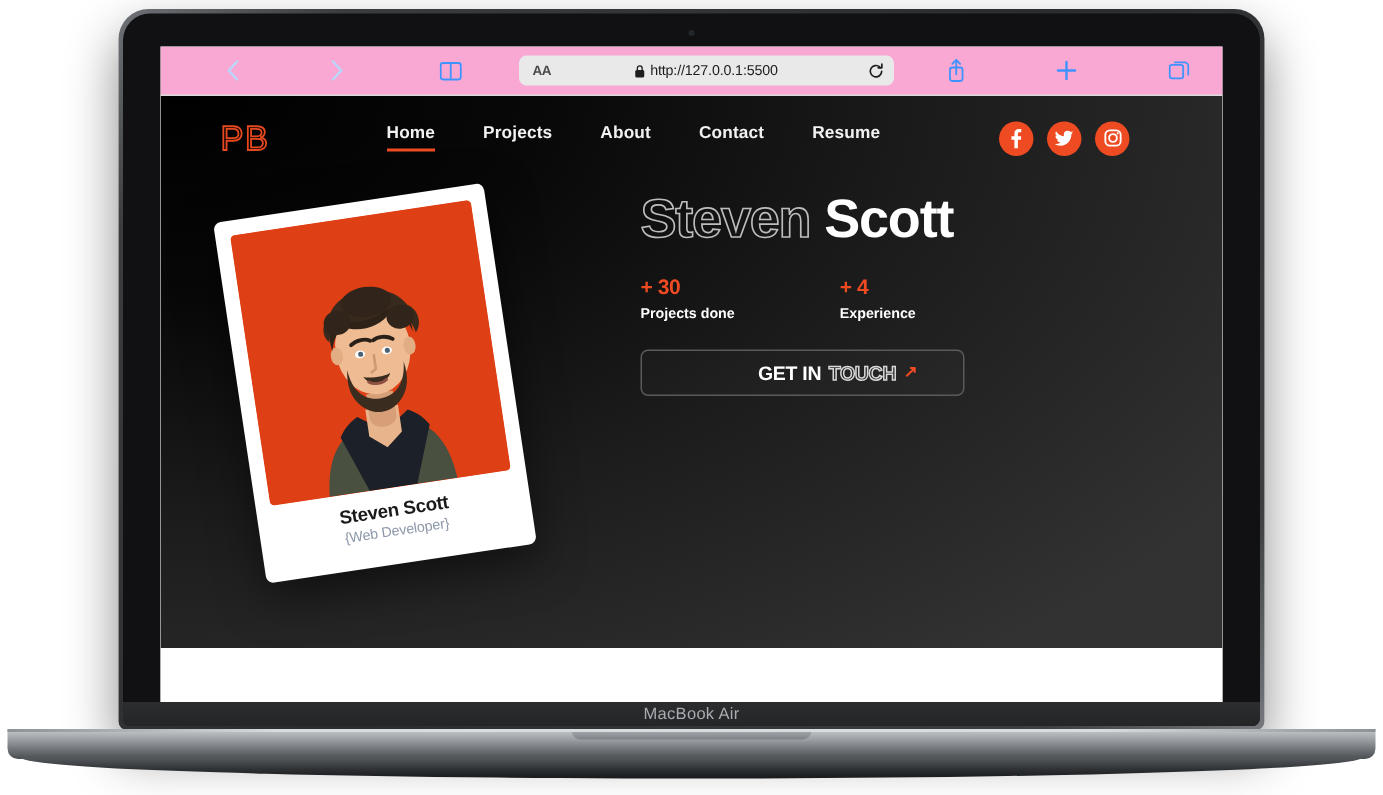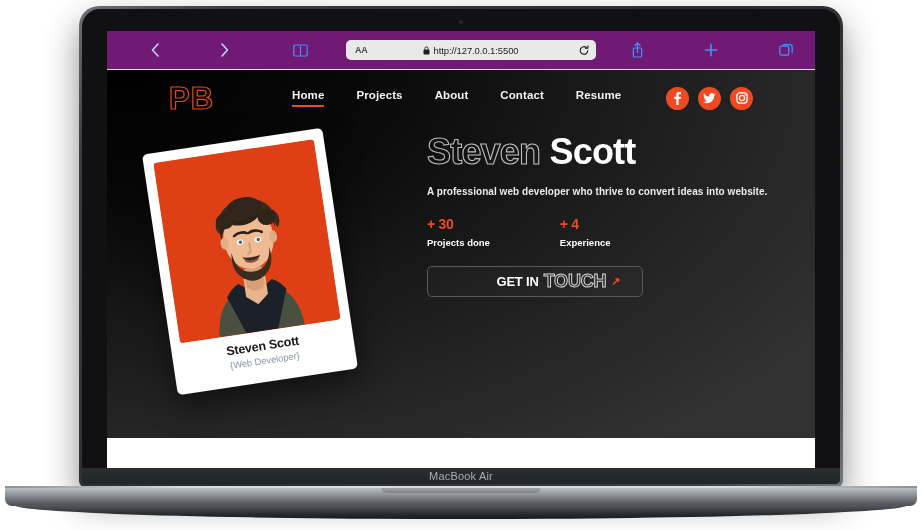--- a/index.html
+++ b/index.html
@@ -112,22 +112,22 @@
     top: 505px;
     width: 894px;
     height: 14px;
     background: linear-gradient(180deg, #565a5e 0%, #2c2f32 60%, #17191b 100%);
     border-radius: 0 0 50% 50% / 0 0 100% 100%;
   }
 
   
   #browser-toolbar {
     position: relative;
-    height: 39px;
-    background: #701a75;
+    height: 33px;
+    background: #f9a8d4;
     border-bottom: 1px solid #dcdcdc;
     display: flex;
     align-items: center;
     box-sizing: border-box;
   }
   .tb-icon {
     display: flex;
     align-items: center;
     justify-content: center;
     color: #3f93ff;
@@ -199,23 +199,23 @@
   
   #site-header {
     position: absolute;
     left: 0; top: 0;
     width: 100%;
     height: 56px;
     display: flex;
     align-items: center;
   }
   #brand-logo {
-    margin-left: 62px;
-    font-size: 31px;
-    font-weight: 700;
+    margin-left: 40px;
+    font-size: 23px;
+    font-weight: 400;
     letter-spacing: 1px;
     color: transparent;
     -webkit-text-stroke: 1.2px #e8481f;
     line-height: 1;
   }
   #main-nav {
     margin-left: 78px;
     display: flex;
     align-items: flex-end;
     gap: 32px;
@@ -364,21 +364,21 @@
   }
   #cta-solid {
     color: #ffffff;
     font-size: 13px;
     font-weight: 700;
     letter-spacing: -0.2px;
   }
   #cta-outline {
     color: transparent;
     -webkit-text-stroke: 1px #d8d8d8;
-    font-size: 18px;
+    font-size: 13px;
     font-weight: 700;
     letter-spacing: -0.2px;
   }
   #cta-arrow {
     color: #ef4b23;
     font-size: 11px;
     font-weight: 700;
     line-height: 1;
   }
   #next-section {
@@ -537,21 +537,20 @@
                   </svg>
                 </div>
                 <div id="card-caption">
                   <div id="card-name">Steven Scott</div>
                   <div id="card-role">{Web Developer}</div>
                 </div>
               </div>
 
               <div id="hero-text">
                 <h1 class="headline" id="headline-2"><span class="outline-text">Steven</span> <span>Scott</span></h1>
-                <div id="hero-subtitle">A professional web developer who thrive to convert ideas into website.</div>
 
                 <div id="stats-row">
                   <div>
                     <div class="stat-value">+ 30</div>
                     <div class="stat-label">Projects done</div>
                   </div>
                   <div>
                     <div class="stat-value">+ 4</div>
                     <div class="stat-label">Experience</div>
                   </div>

